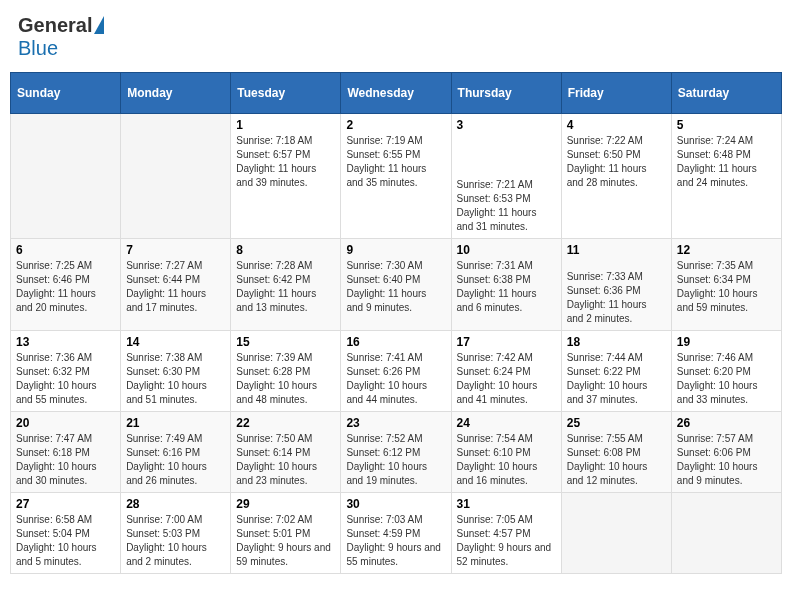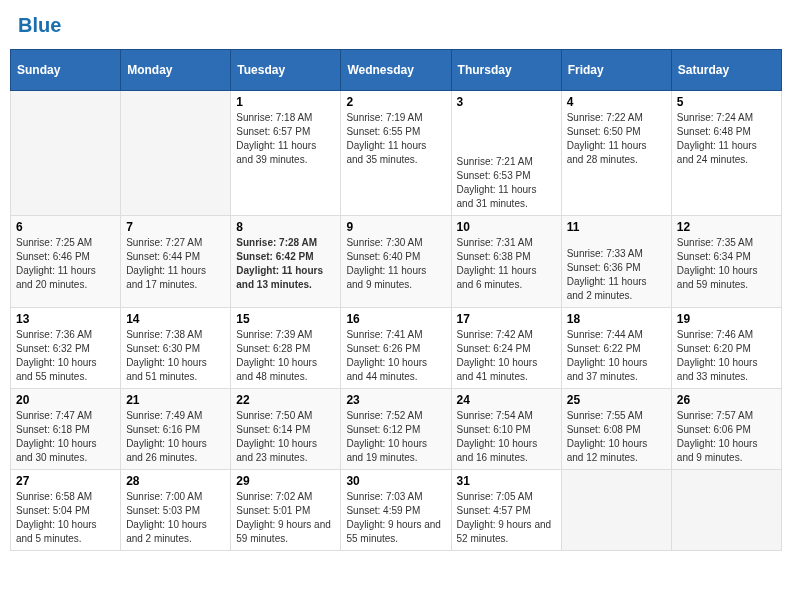--- a/index.html
+++ b/index.html
@@ -26,21 +26,21 @@
       display: flex;
       align-items: center;
     }
     .logo-general {
       font-size: 20px;
       font-weight: bold;
       color: #333;
     }
     .logo-blue {
       font-size: 20px;
-      font-weight: bold;
+      font-weight: normal;
       color: #1a6faf;
     }
     .logo-triangle {
       width: 0;
       height: 0;
       border-left: 10px solid transparent;
       border-right: 0px solid transparent;
       border-bottom: 18px solid #1a6faf;
       margin-left: 2px;
       margin-bottom: 2px;
@@ -94,20 +94,24 @@
     }
     .empty-cell {
       background: #f5f5f5 !important;
     }
   </style>
 </head>
 <body>
 
 <div class="header">
   <div class="logo">
+    <div class="logo-text">
+      <span class="logo-general">General</span>
+      <div class="logo-triangle"></div>
+    </div>
     <span class="logo-blue">Blue</span>
   </div>
 </div>
 
 <table class="calendar">
   <thead>
     <tr>
     <th>Sunday</th>
         <th>Monday</th>
         <th>Tuesday</th>
@@ -160,21 +164,21 @@
 Daylight: 11 hours and 20 minutes.</div>
         </td>
         <td>
           <div class="day-number">7</div>
           <div class="day-info" style="white-space: pre-line;">Sunrise: 7:27 AM
 Sunset: 6:44 PM
 Daylight: 11 hours and 17 minutes.</div>
         </td>
         <td>
           <div class="day-number">8</div>
-          <div class="day-info" style="white-space: pre-line; font-weight: bold;">Sunrise: 7:28 AM
+          <div class="day-info" style="white-space: pre-line;">Sunrise: 7:28 AM
 Sunset: 6:42 PM
 Daylight: 11 hours and 13 minutes.</div>
         </td>
         <td>
           <div class="day-number">9</div>
           <div class="day-info" style="white-space: pre-line;">Sunrise: 7:30 AM
 Sunset: 6:40 PM
 Daylight: 11 hours and 9 minutes.</div>
         </td>
         <td>

